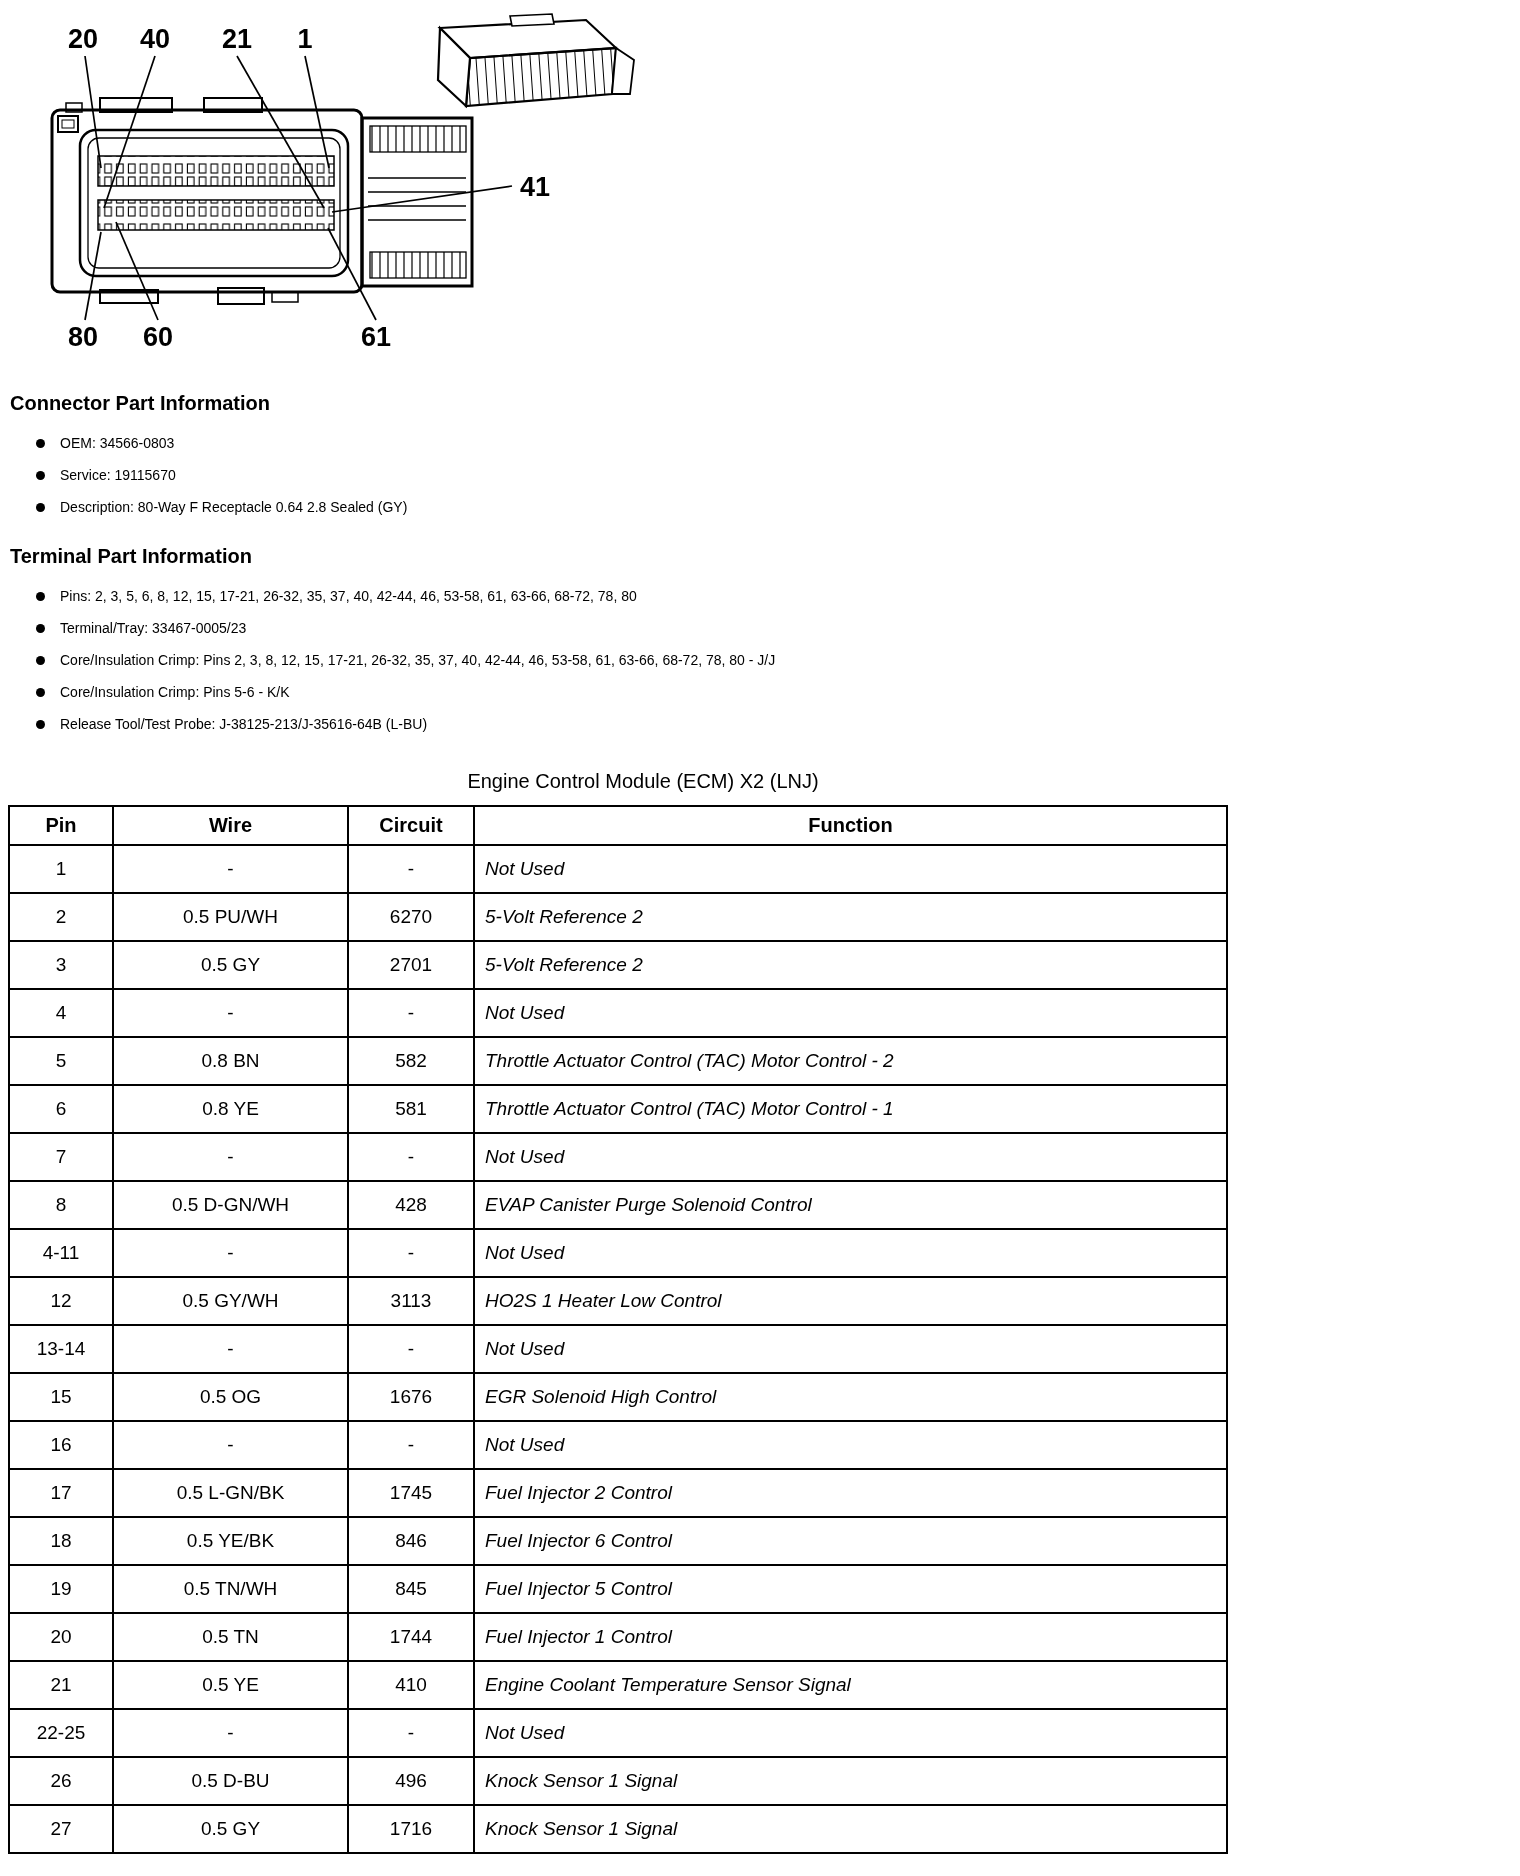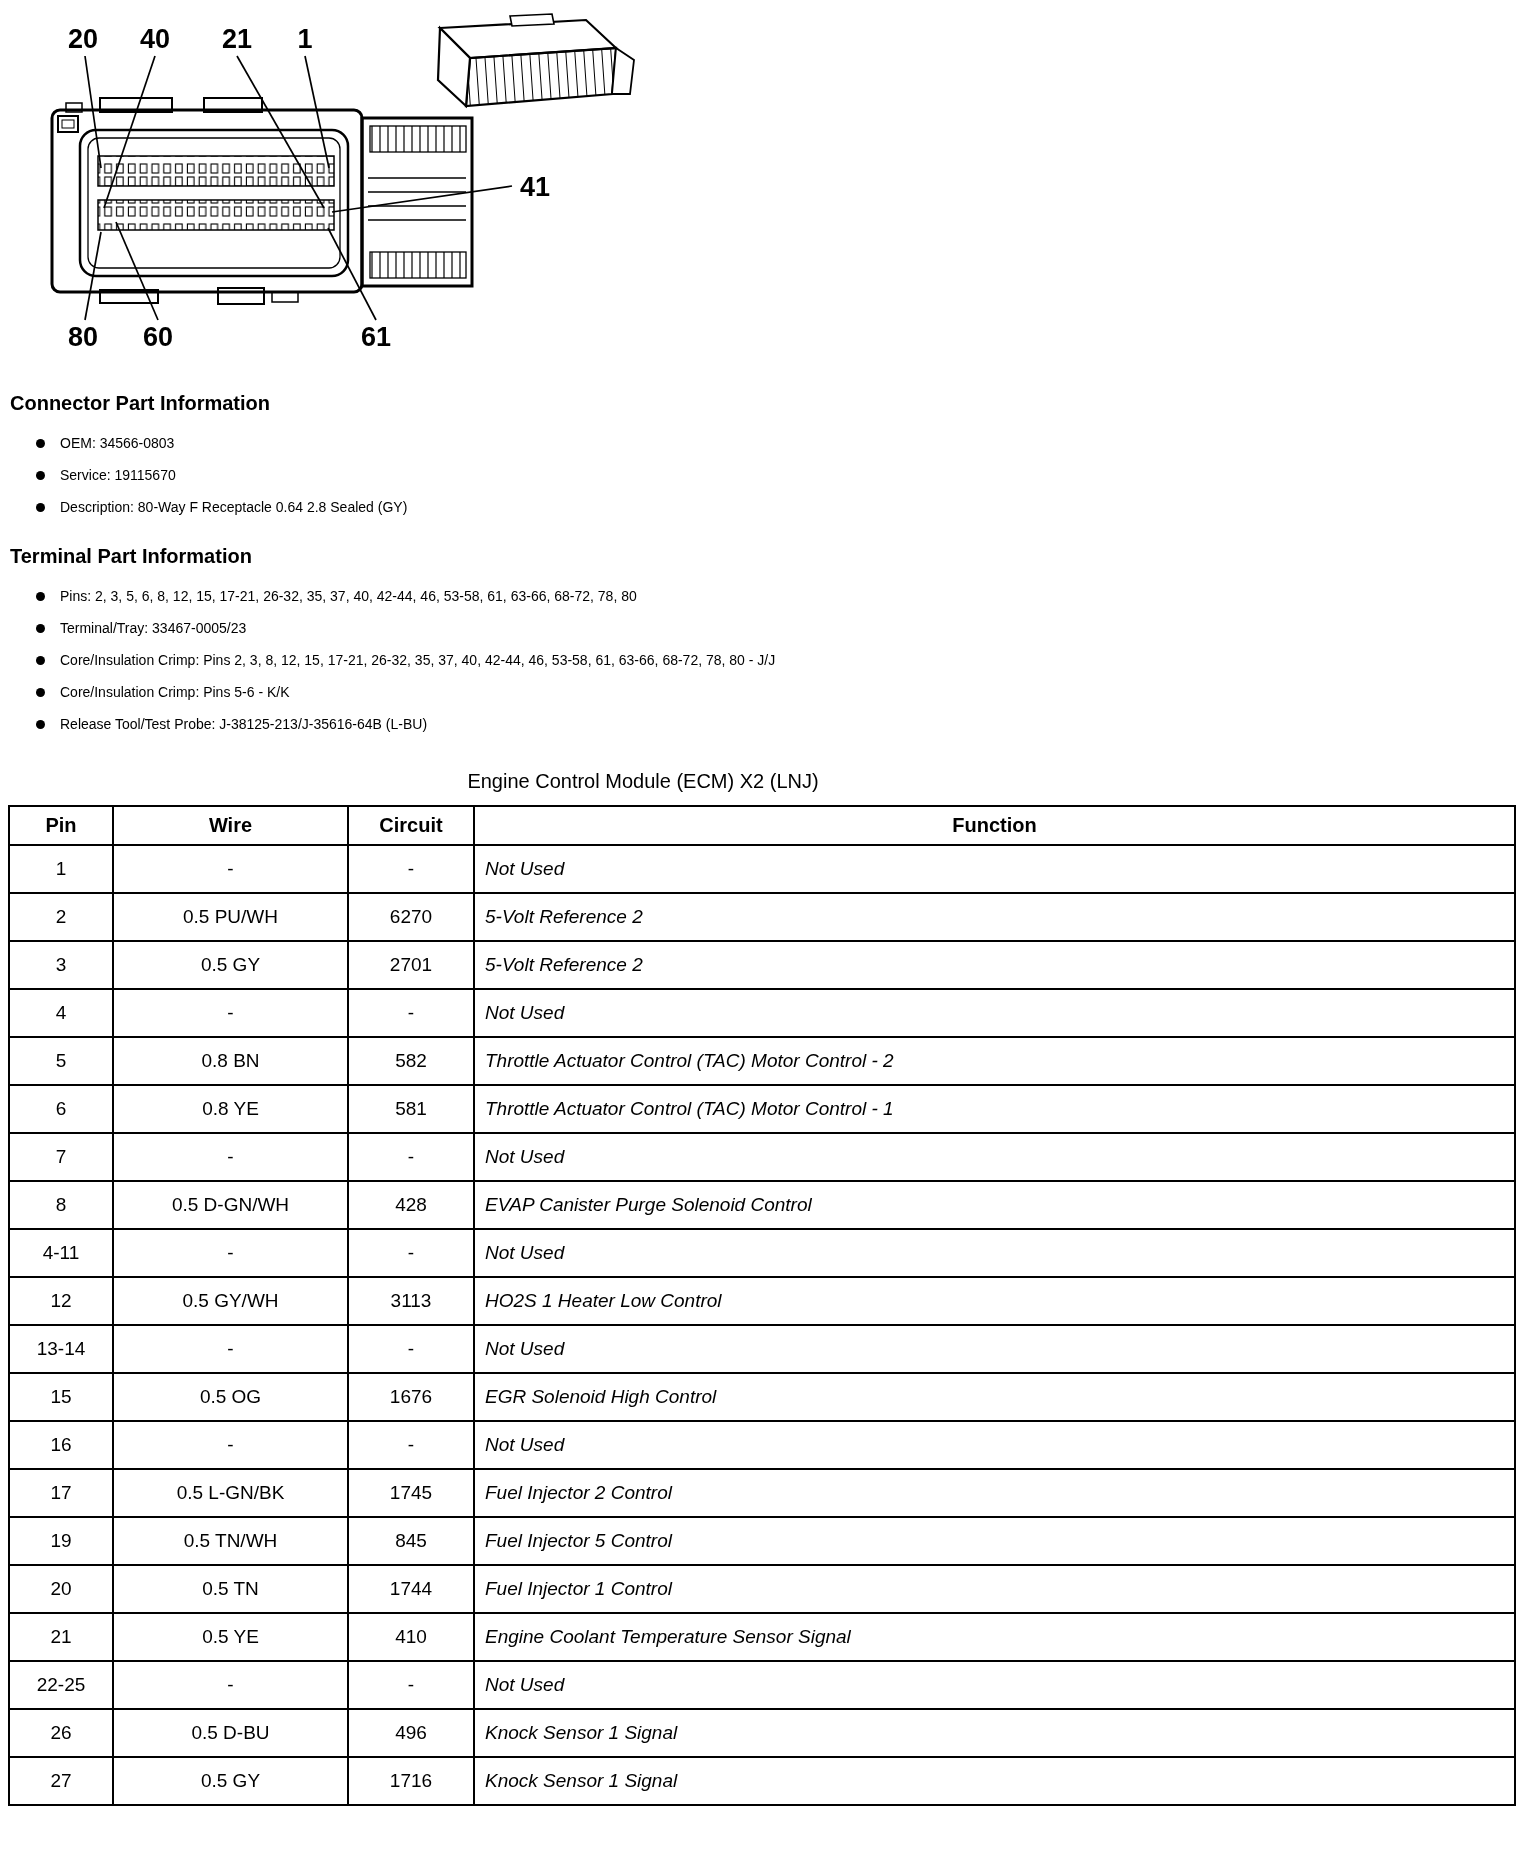--- a/index.html
+++ b/index.html
@@ -9,21 +9,21 @@
   .diagram { width: 660px; height: 352px; display: block; margin: 2px 0 30px 0; }
 
   .section-heading { font-size: 20px; font-weight: bold; margin: 22px 0 12px 2px; }
   ul.bullets { list-style: none; margin: 0 0 4px 0; padding: 0 0 0 26px; }
   ul.bullets li { font-size: 14px; line-height: 32px; position: relative; padding-left: 26px; white-space: nowrap; }
   ul.bullets li::before { content: ""; position: absolute; left: 2px; top: 12px; width: 9px; height: 9px; border-radius: 50%; background: #000; }
 
   .table-title-wrap { width: 1270px; margin-top: 30px; margin-bottom: 12px; }
   .table-title { text-align: center; font-size: 20px; font-weight: normal; }
 
-  table.pinout { border-collapse: collapse; width: 1508px; table-layout: fixed; }
+  table.pinout { border-collapse: collapse; width: 1220px; table-layout: fixed; }
   .pinout th, .pinout td { border: 2px solid #000; font-size: 19px; overflow: hidden; white-space: nowrap; }
   .pinout th { font-weight: bold; text-align: center; padding: 7px 8px; font-size: 20px; }
   .pinout td { padding: 12px 8px; }
   .pinout td.c0, .pinout td.c1, .pinout td.c2 { text-align: center; }
   .pinout td.c3 { text-align: left; padding-left: 10px; font-style: italic; }
 </style>
 </head>
 <body>
 
 <div class="page">
@@ -213,20 +213,26 @@
           <td class="c2">-</td>
           <td class="c3">Not Used</td>
         </tr>
         <tr>
           <td class="c0">17</td>
           <td class="c1">0.5 L-GN/BK</td>
           <td class="c2">1745</td>
           <td class="c3">Fuel Injector 2 Control</td>
         </tr>
         <tr>
+          <td class="c0">18</td>
+          <td class="c1">0.5 YE/BK</td>
+          <td class="c2">846</td>
+          <td class="c3">Fuel Injector 6 Control</td>
+        </tr>
+        <tr>
           <td class="c0">19</td>
           <td class="c1">0.5 TN/WH</td>
           <td class="c2">845</td>
           <td class="c3">Fuel Injector 5 Control</td>
         </tr>
         <tr>
           <td class="c0">20</td>
           <td class="c1">0.5 TN</td>
           <td class="c2">1744</td>
           <td class="c3">Fuel Injector 1 Control</td>

